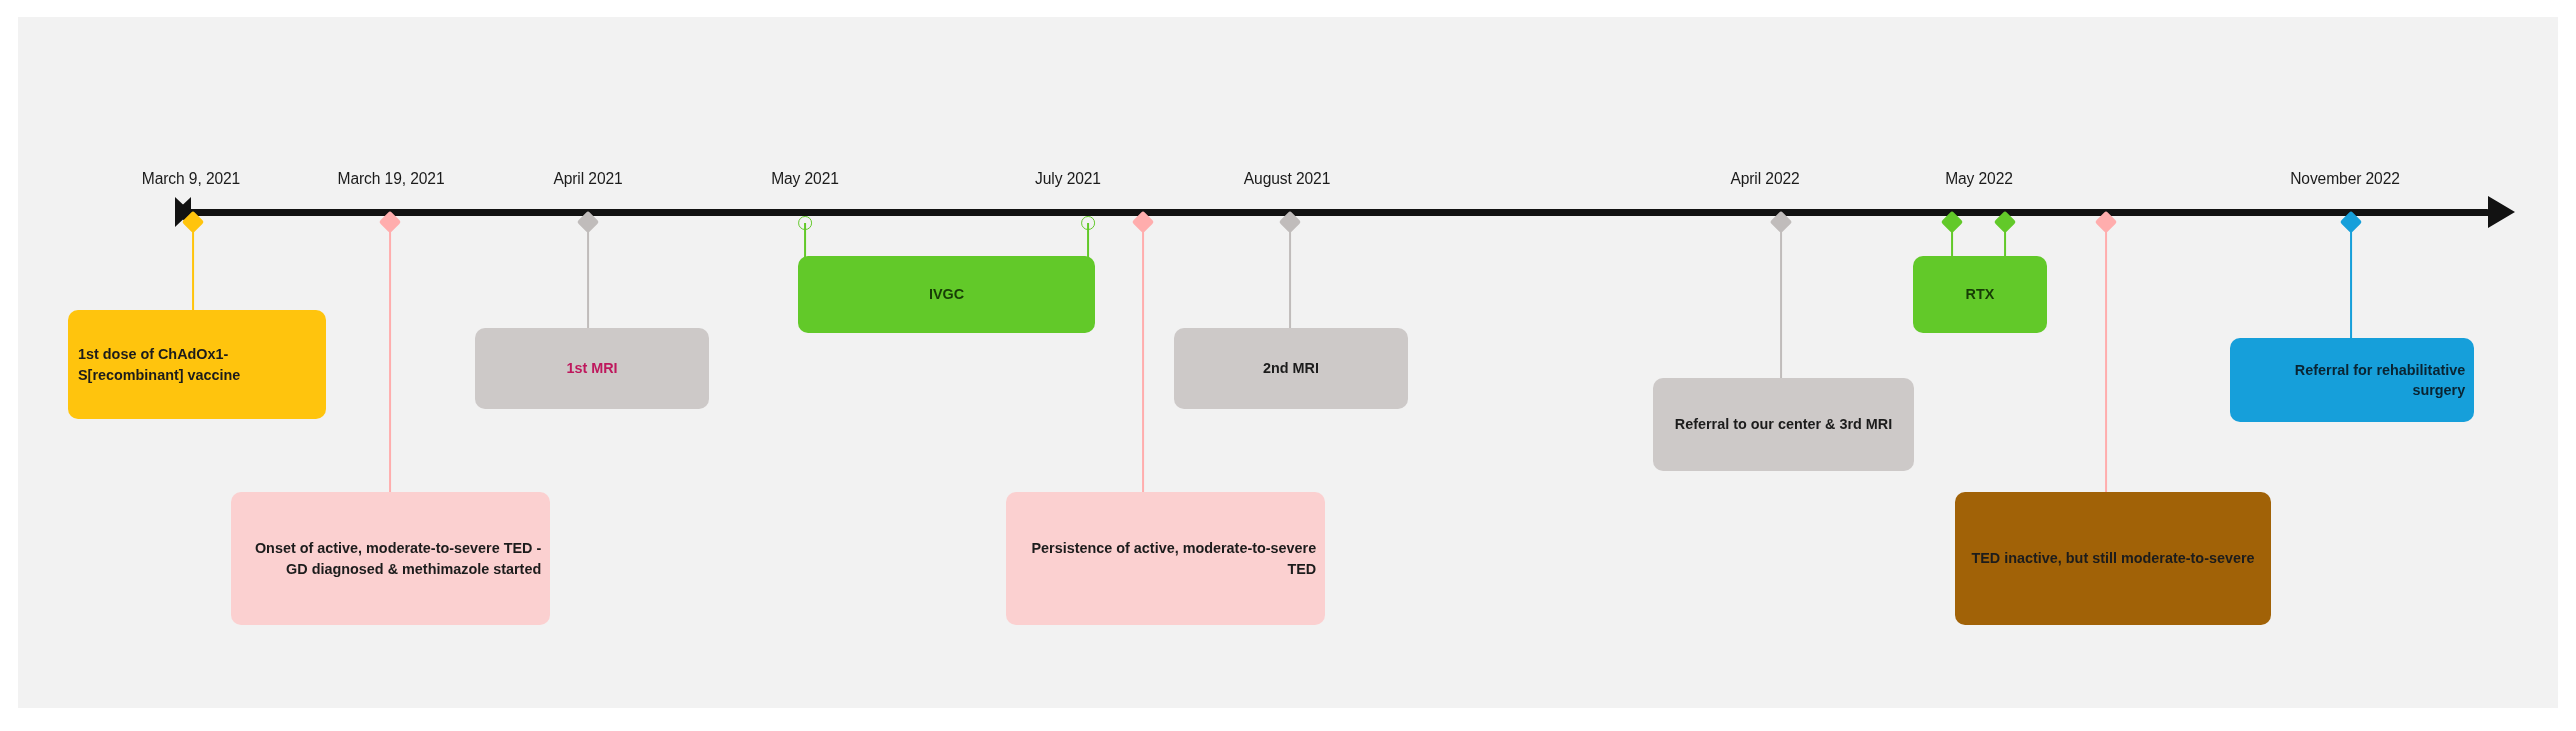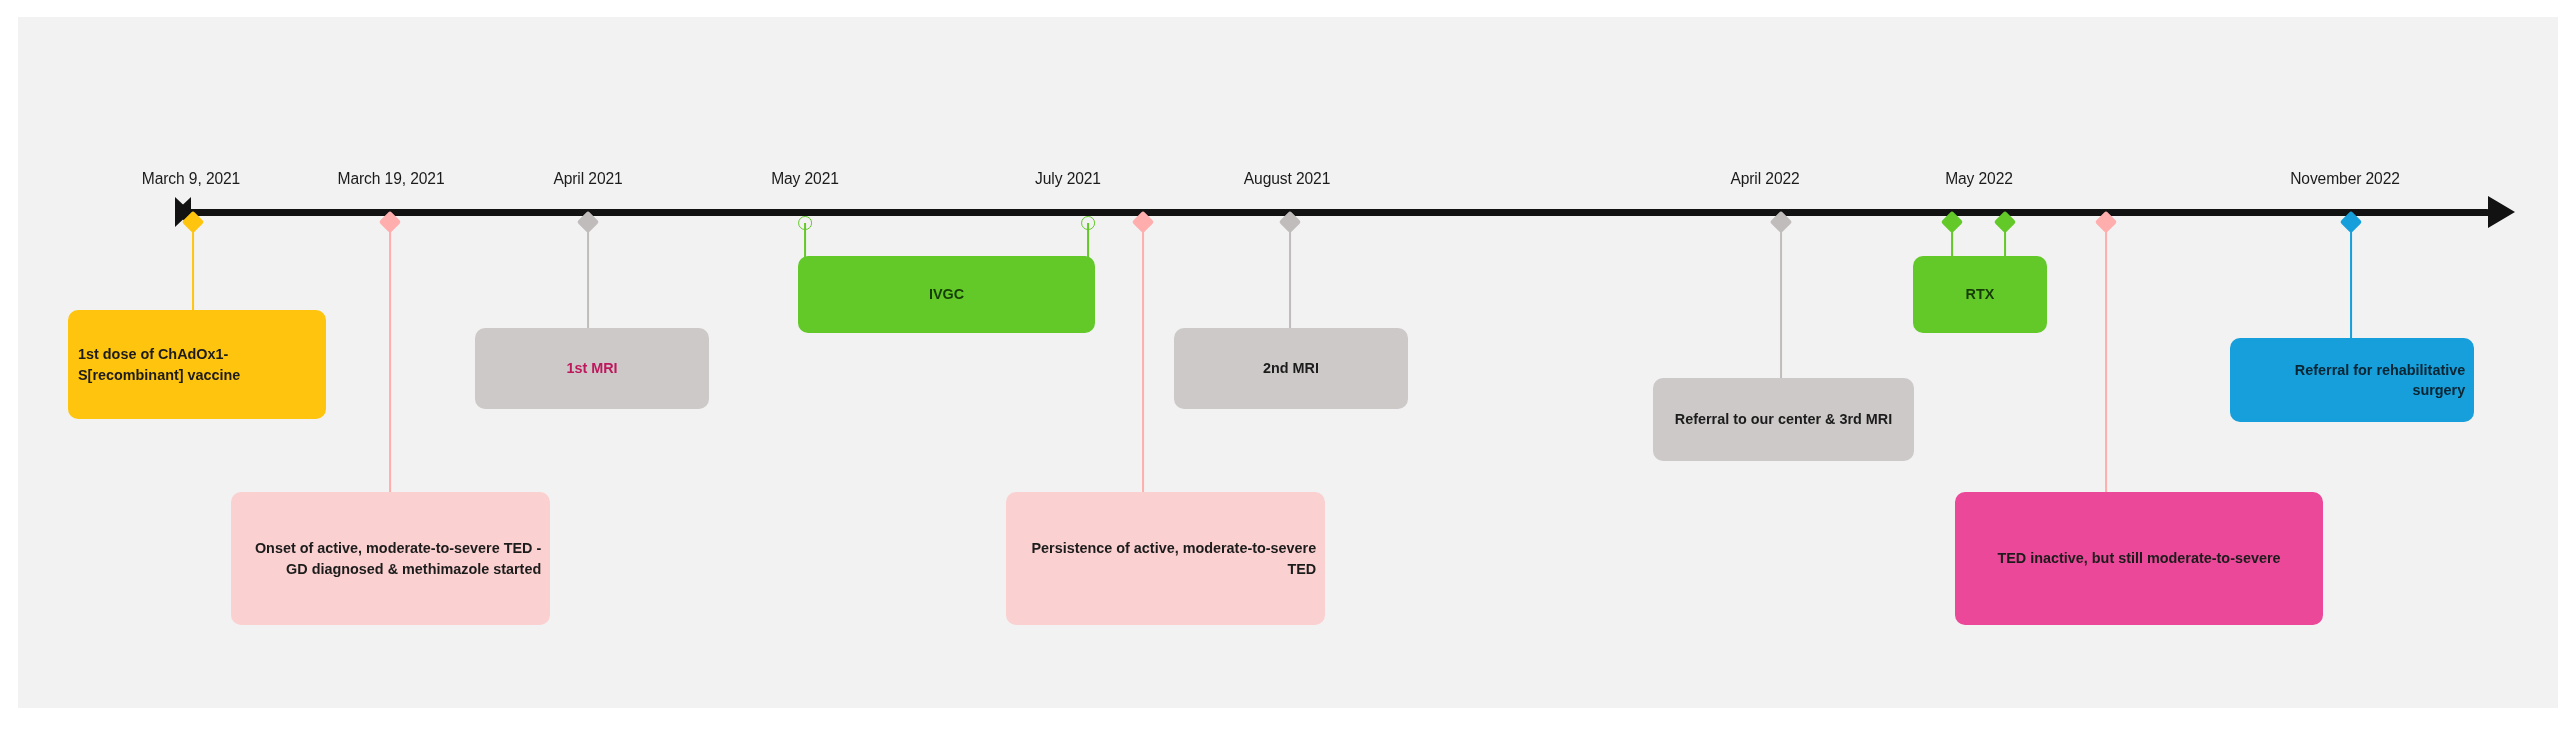--- a/index.html
+++ b/index.html
@@ -125,27 +125,27 @@
       <div class="marker-hollow" style="left: 1088px; top: 216px; border-color: rgb(98, 201, 41);"></div>
       <div class="ebox semibold" style="left: 798px; top: 256px; width: 297px; height: 77px; background: rgb(98, 201, 41); color: rgb(23, 61, 6);">IVGC</div>
       <div class="conn" style="left: 1143px; background: rgb(255, 173, 173); top: 223px; height: 269px;"></div>
       <div class="marker" style="left: 1143px; top: 214px; background: rgb(255, 173, 173);"></div>
       <div class="ebox semibold" style="left: 986px; top: 492px; width: 319px; height: 133px; background: rgb(251, 208, 208); color: rgb(28, 28, 28); margin-left: 20px;">Persistence of active, moderate-to-severe TED</div>
       <div class="conn" style="left: 1290px; background: rgb(192, 188, 187); top: 223px; height: 105px;"></div>
       <div class="marker" style="left: 1290px; top: 214px; background: rgb(192, 188, 187);"></div>
       <div class="ebox semibold" style="left: 1174px; top: 328px; width: 234px; height: 81px; background: rgb(205, 201, 200); color: rgb(28, 28, 28);">2nd MRI</div>
       <div class="conn" style="left: 1781px; background: rgb(192, 188, 187); top: 223px; height: 156px;"></div>
       <div class="marker" style="left: 1781px; top: 214px; background: rgb(192, 188, 187);"></div>
-      <div class="ebox semibold" style="left: 1653px; top: 378px; width: 261px; height: 83px; background: rgb(205, 201, 200); color: rgb(28, 28, 28);">Referral to our center &amp; 3rd MRI</div>
+      <div class="ebox semibold" style="left: 1653px; top: 378px; width: 261px; height: 93px; background: rgb(205, 201, 200); color: rgb(28, 28, 28);">Referral to our center &amp; 3rd MRI</div>
       <div class="conn" style="left: 1952px; background: rgb(98, 201, 41); top: 223px; height: 34px;"></div>
       <div class="conn" style="left: 2005px; background: rgb(98, 201, 41); top: 223px; height: 34px;"></div>
       <div class="marker" style="left: 1952px; top: 214px; background: rgb(98, 201, 41);"></div>
       <div class="marker" style="left: 2005px; top: 214px; background: rgb(98, 201, 41);"></div>
       <div class="ebox semibold" style="left: 1913px; top: 256px; width: 134px; height: 77px; background: rgb(98, 201, 41); color: rgb(23, 61, 6);">RTX</div>
       <div class="conn" style="left: 2106px; background: rgb(255, 173, 173); top: 223px; height: 269px;"></div>
       <div class="marker" style="left: 2106px; top: 214px; background: rgb(255, 173, 173);"></div>
-      <div class="ebox semibold" style="left: 1955px; top: 492px; width: 368px; height: 133px; background: #ec4899; color: rgb(28, 28, 28);">TED inactive, but still moderate-to-severe</div>
+      <div class="ebox semibold" style="left: 1955px; top: 492px; width: 316px; height: 133px; background: #a16207; color: rgb(28, 28, 28);">TED inactive, but still moderate-to-severe</div>
       <div class="conn" style="left: 2351px; background: rgb(22, 159, 218); top: 223px; height: 115px;"></div>
       <div class="marker" style="left: 2351px; top: 214px; background: rgb(22, 159, 218);"></div>
       <div class="ebox semibold" style="left: 2230px; top: 338px; width: 244px; height: 84px; background: rgb(22, 159, 218); color: rgb(10, 36, 50);">Referral for rehabilitative surgery</div>
     </div>
 </div>
 
 
 </body></html>

